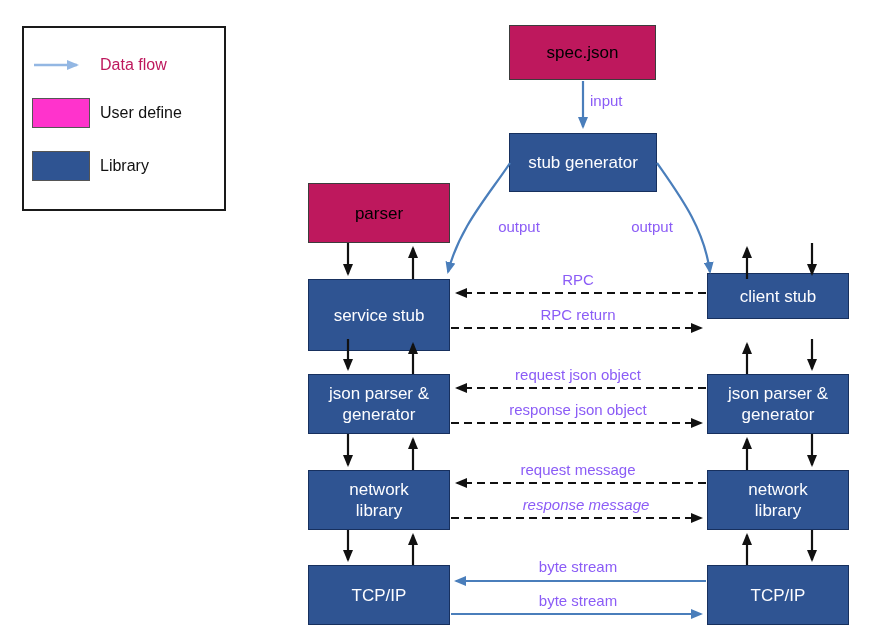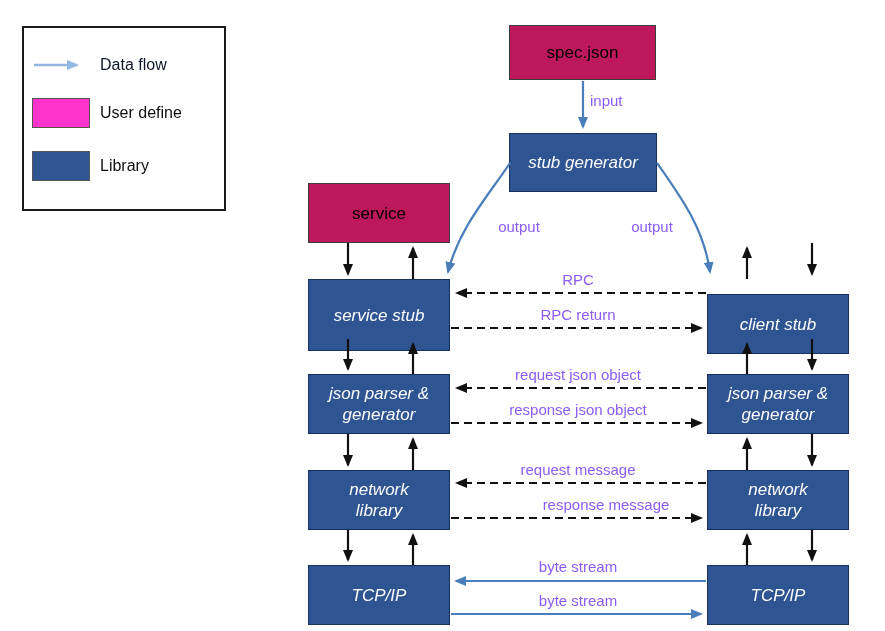--- a/index.html
+++ b/index.html
@@ -8,28 +8,28 @@
     font-family:"Liberation Sans",sans-serif;
   }
   
   .node{
     position:absolute;box-sizing:border-box;z-index:1;
     display:flex;flex-direction:column;align-items:center;justify-content:center;
     font-size:17px;line-height:21px;text-align:center;
   }
   .node span{display:block;}
   .magenta{background:#be185d;color:#000;border:1px solid #3c3c3c;}
-  .blue{background:#2f5492;color:#fdfdff;border:1px solid #17305e;font-style:italic;}
+  .blue{background:#2f5492;color:#fdfdff;border:1px solid #17305e;}
 
   #n-spec{left:509px;top:25px;width:147px;height:55px;}
   #n-stubgen{left:509px;top:133px;width:148px;height:59px;}
   #n-service{left:308px;top:183px;width:142px;height:60px;}
   #n-client{left:707px;top:183px;width:142px;height:60px;}
   #n-servicestub{left:308px;top:279px;width:142px;height:72px;}
-  #n-clientstub{left:707px;top:294px;width:142px;height:60px;}
+  #n-clientstub{left:707px;top:273px;width:142px;height:46px;}
   #n-jsonl{left:308px;top:374px;width:142px;height:60px;}
   #n-jsonr{left:707px;top:374px;width:142px;height:60px;}
   #n-netl{left:308px;top:470px;width:142px;height:60px;}
   #n-netr{left:707px;top:470px;width:142px;height:60px;}
   #n-tcpl{left:308px;top:565px;width:142px;height:60px;}
   #n-tcpr{left:707px;top:565px;width:142px;height:60px;}
 
   
   .arrows{position:absolute;left:0;top:0;z-index:2;pointer-events:none;}
 
@@ -37,35 +37,35 @@
   .flabel{position:absolute;font-size:15px;color:#8b5cf6;white-space:nowrap;z-index:3;}
   .ctr{transform:translateX(-50%);}
   #f-input{left:590px;top:92px;}
   #f-outl{left:519px;top:218px;}
   #f-outr{left:652px;top:218px;}
   #f-rpc{left:578px;top:271px;}
   #f-rpcret{left:578px;top:306px;}
   #f-reqjson{left:578px;top:366px;}
   #f-resjson{left:578px;top:401px;}
   #f-reqmsg{left:578px;top:461px;}
-  #f-resmsg{left:606px;top:496px;}
+  #f-resmsg{left:586px;top:496px;font-style:italic;}
   #f-bytetop{left:578px;top:558px;}
   #f-bytebot{left:578px;top:592px;}
 
   
   .legend{
     position:absolute;left:22px;top:26px;width:204px;height:185px;
     box-sizing:border-box;border:2px solid #1a1a1a;background:#fff;z-index:4;
     display:flex;flex-direction:column;justify-content:space-evenly;
     padding:4px 6px 4px 8px;
   }
   .lrow{display:flex;align-items:center;}
   .licon{width:58px;flex:0 0 58px;display:flex;align-items:center;}
   .llabel{margin-left:10px;font-size:16px;color:#111;white-space:nowrap;}
-  .llabel.bluetext{color:#0f172a;text-align:right;}
+  .llabel.bluetext{color:#be185d;text-align:right;}
   .swatch{width:58px;height:30px;box-sizing:border-box;border:1px solid #555;}
   .sw-magenta{background:#ff33cc;}
   .sw-blue{background:#2f5492;}
 </style>
 </head>
 <body>
 
 <div class="canvas">
 
   <div class="legend">
@@ -96,21 +96,21 @@
     </div>
   </div>
 
   <div class="node magenta" id="n-spec">
     <span>spec.json</span>
   </div>
   <div class="node blue" id="n-stubgen">
     <span>stub generator</span>
   </div>
   <div class="node magenta" id="n-service">
-    <span>service</span>
+    <span>parser</span>
   </div>
   <div class="node blue" id="n-servicestub">
     <span>service stub</span>
   </div>
   <div class="node blue" id="n-clientstub">
     <span>client stub</span>
   </div>
   <div class="node blue" id="n-jsonl">
     <span>json parser &amp;</span>
     <span>generator</span>

